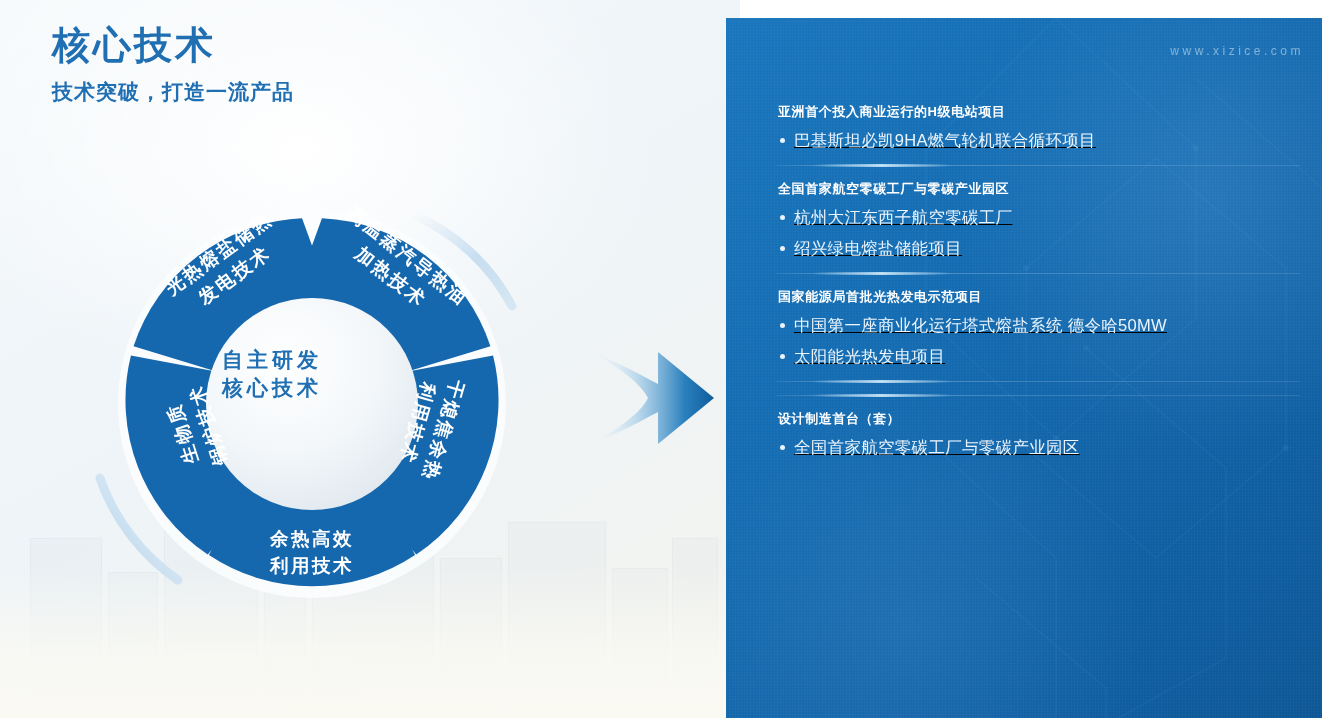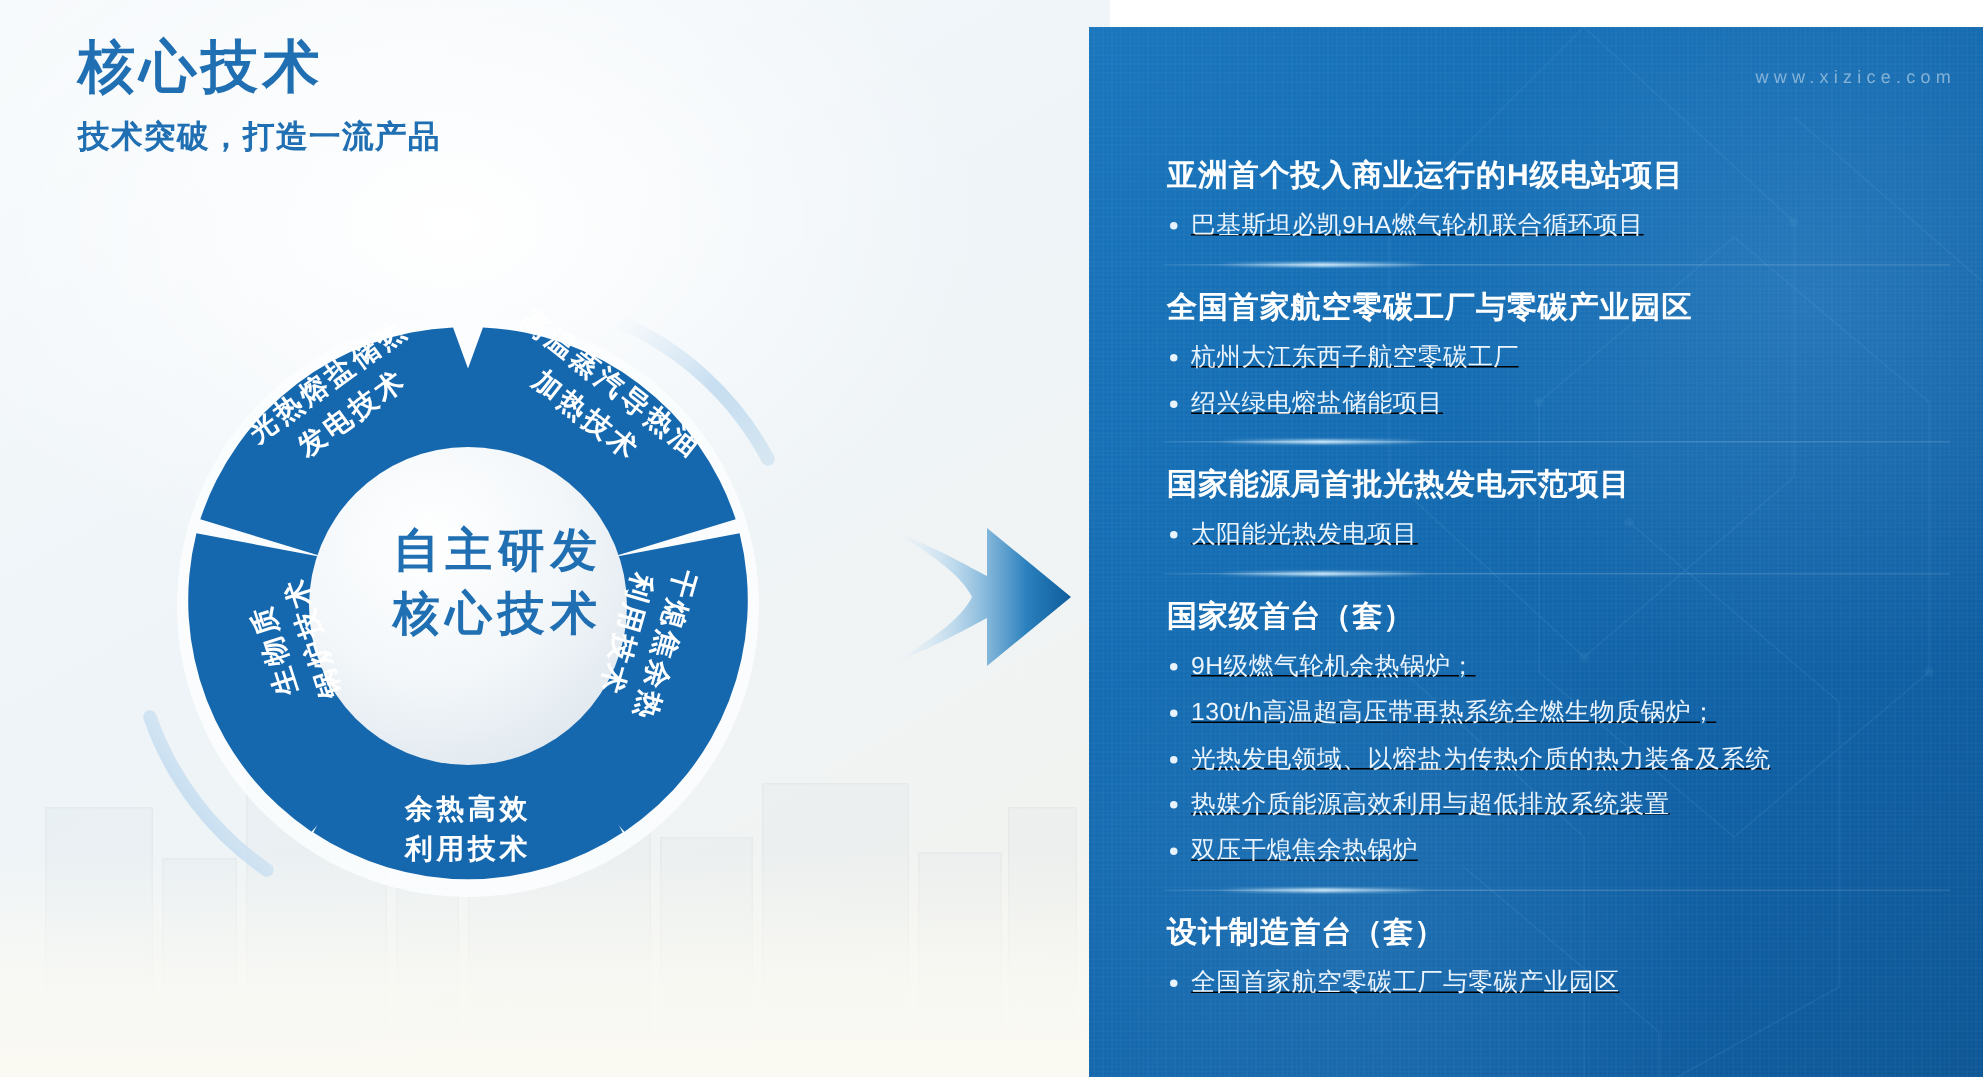--- a/index.html
+++ b/index.html
@@ -49,22 +49,22 @@
   .donut-svg{position:absolute;left:0;top:0;}
   .seg-label{
     position:absolute;
     color:#ffffff;font-size:18.5px;font-weight:bold;
     letter-spacing:2.5px;line-height:1.45;
     text-align:center;white-space:nowrap;
     pointer-events:none;
   }
   .center-label{
     position:absolute;left:140px;top:168px;width:180px;
-    text-align:right;color:#1f6fb2;font-size:31px;font-weight:bold;
-    letter-spacing:4px;line-height:1.35;
+    text-align:left;color:#1f6fb2;font-size:21px;font-weight:bold;
+    letter-spacing:4px;line-height:1.35;font-family:Liberation Serif, serif;
   }
 
   
   .arrow-zone{position:absolute;left:594px;top:318px;width:132px;height:160px;}
 
   
   .right-panel{
     position:absolute;left:726px;top:18px;width:596px;height:712px;
     background:
       linear-gradient(135deg,#1a76bd 0%,#146cb2 35%,#0f5ea2 75%,#0d5694 100%);
@@ -97,21 +97,21 @@
   .divider{
     position:relative;height:1px;margin:13px 0 13px -2px;width:524px;
     background:linear-gradient(to right,rgba(255,255,255,.07) 0%,rgba(255,255,255,.30) 14%,rgba(255,255,255,.16) 48%,rgba(255,255,255,.10) 100%);
   }
   .divider::after{
     content:"";position:absolute;left:36px;top:-1px;width:140px;height:3px;
     background:linear-gradient(to right,rgba(190,230,255,0) 0%,rgba(215,240,255,.85) 50%,rgba(190,230,255,0) 100%);
     filter:blur(.6px);
   }
   .sec-title{
-    color:#ffffff;font-size:20px;font-weight:bold;letter-spacing:.6px;
+    color:#ffffff;font-size:13px;font-weight:bold;letter-spacing:.6px;
     line-height:1.5;margin:0 0 4px 0;
   }
   .bullets{list-style:none;margin:0;padding:0;text-decoration:underline;}
   .bullets li{
     position:relative;padding-left:16px;margin:6px 0 6px 0;
     color:#ecf5fd;font-size:16.5px;line-height:1.5;letter-spacing:.3px;
   }
   .bullets li::before{
     content:"";position:absolute;left:2px;top:10px;
     width:5px;height:5px;border-radius:50%;background:#e8f3fc;
@@ -292,35 +292,26 @@
         <ul class="bullets">
           <li>杭州大江东西子航空零碳工厂</li>
           <li>绍兴绿电熔盐储能项目</li>
         </ul>
       </div>
       <div class="divider"></div>
 
       <div class="section">
         <div class="sec-title">国家能源局首批光热发电示范项目</div>
         <ul class="bullets">
+          <li>中国第一座商业化运行塔式熔盐系统 德令哈50MW</li>
           <li>太阳能光热发电项目</li>
         </ul>
       </div>
       <div class="divider"></div>
 
-      <div class="section">
-        <div class="sec-title">国家级首台（套）</div>
-        <ul class="bullets">
-          <li>9H级燃气轮机余热锅炉；</li>
-          <li> 130t/h高温超高压带再热系统全燃生物质锅炉；</li>
-          <li>光热发电领域、以熔盐为传热介质的热力装备及系统</li>
-          <li>热媒介质能源高效利用与超低排放系统装置</li>
-          <li>双压干熄焦余热锅炉</li>
-        </ul>
-      </div>
       <div class="divider"></div>
 
       <div class="section">
         <div class="sec-title">设计制造首台（套）</div>
         <ul class="bullets">
           <li>全国首家航空零碳工厂与零碳产业园区</li>
         </ul>
       </div>
 
     </div>

